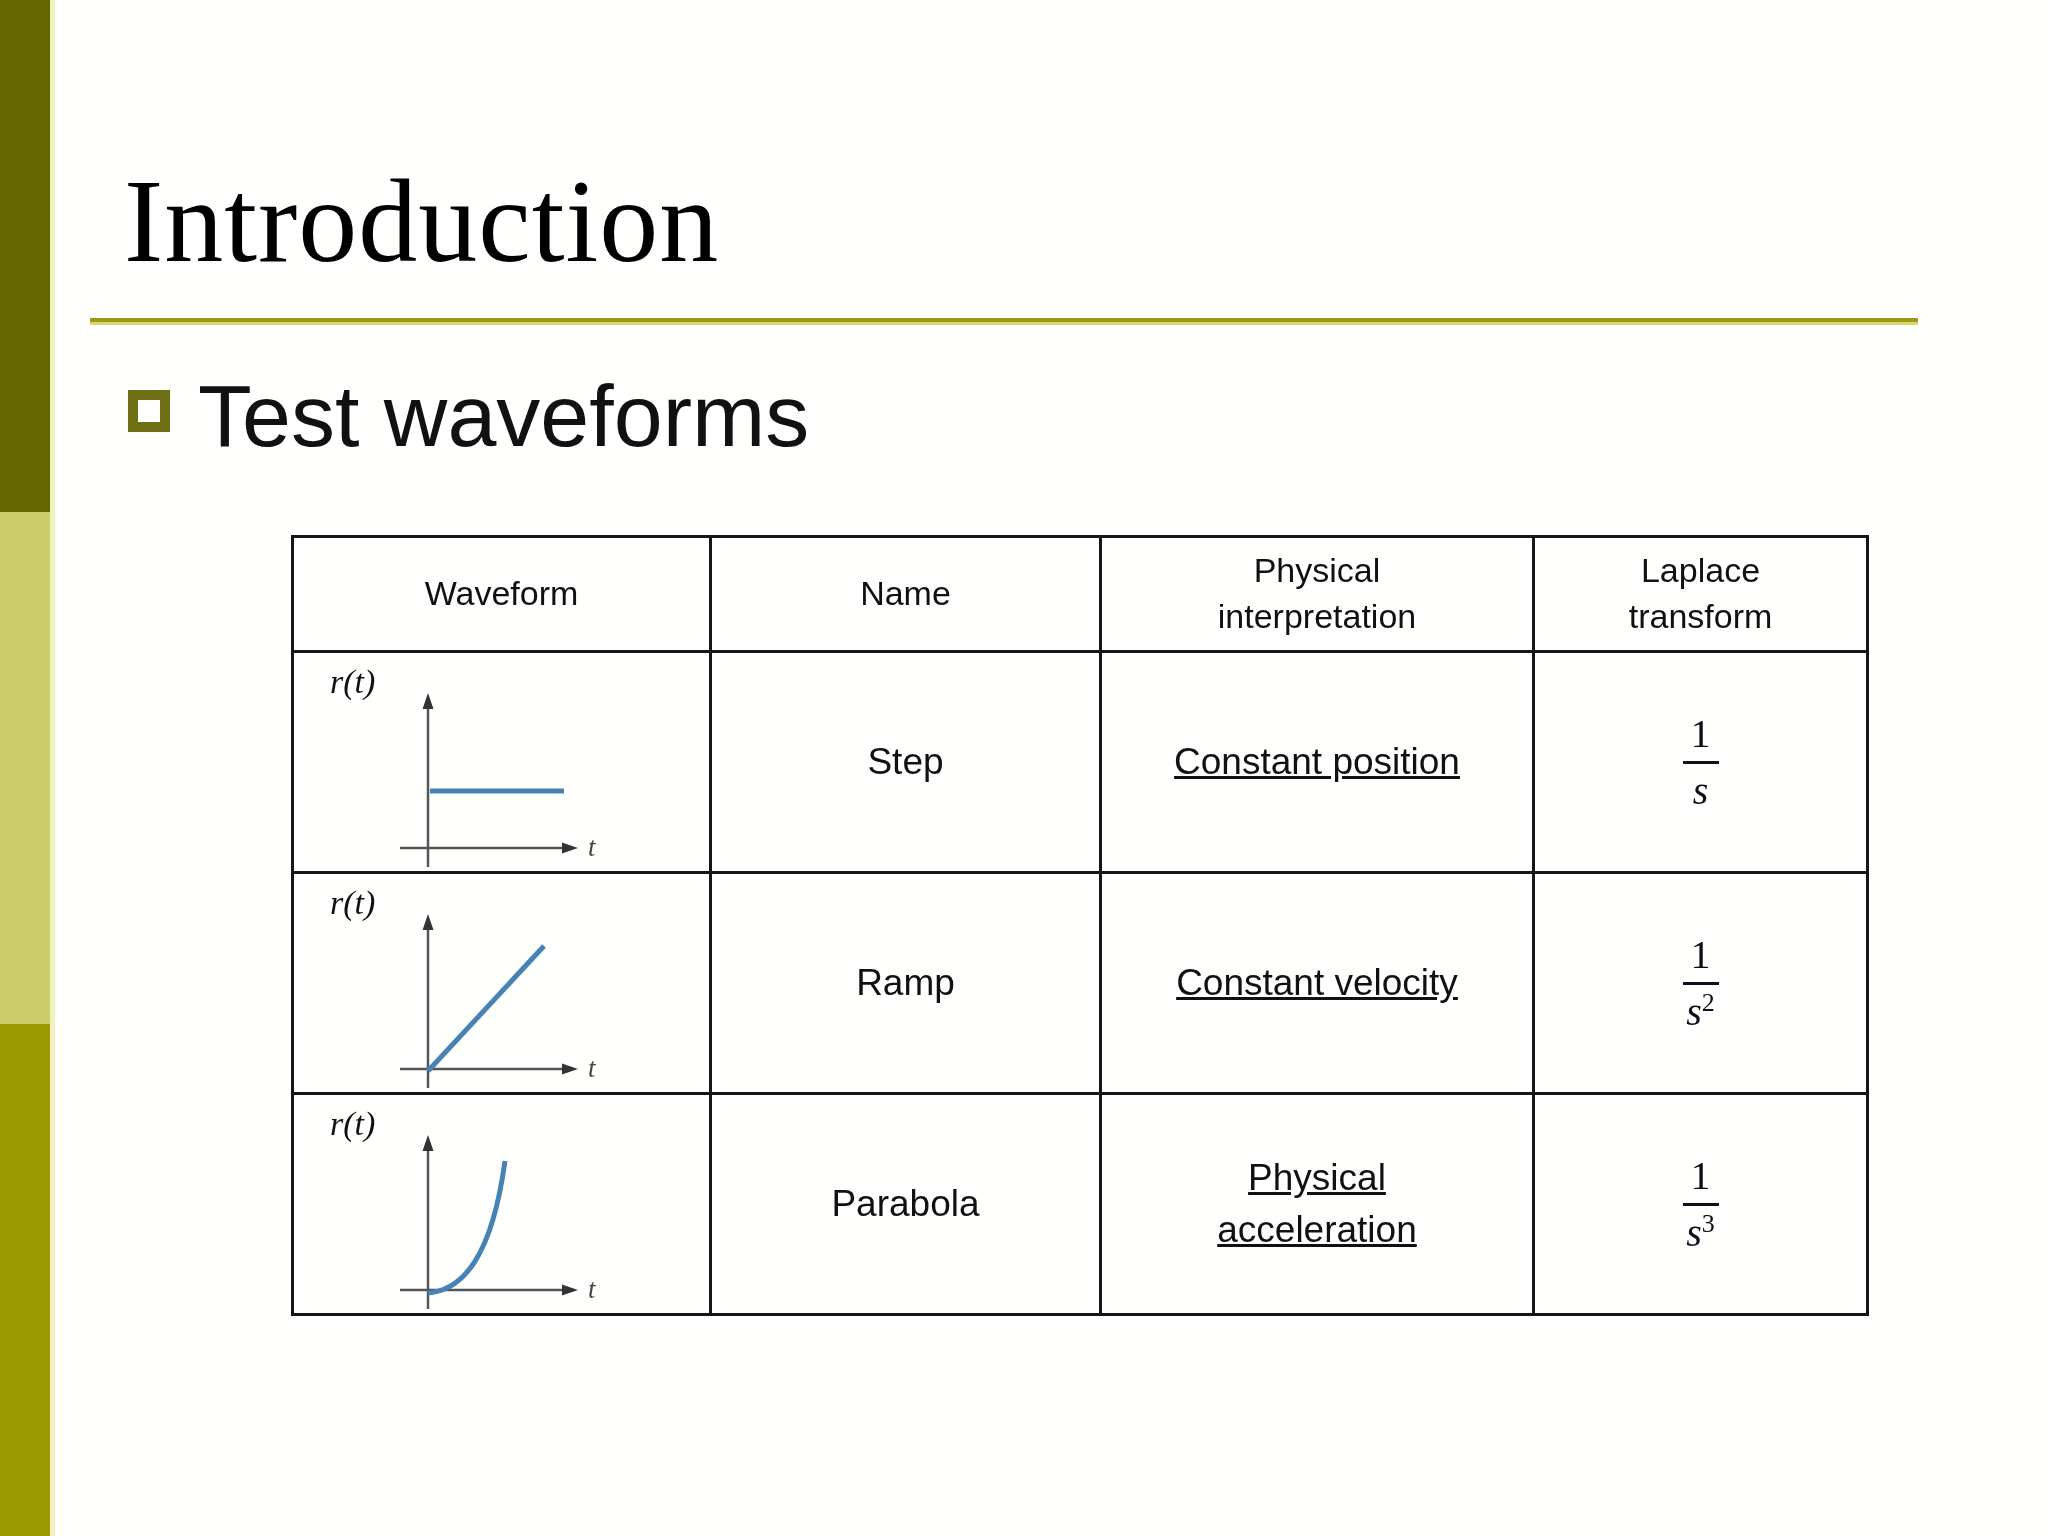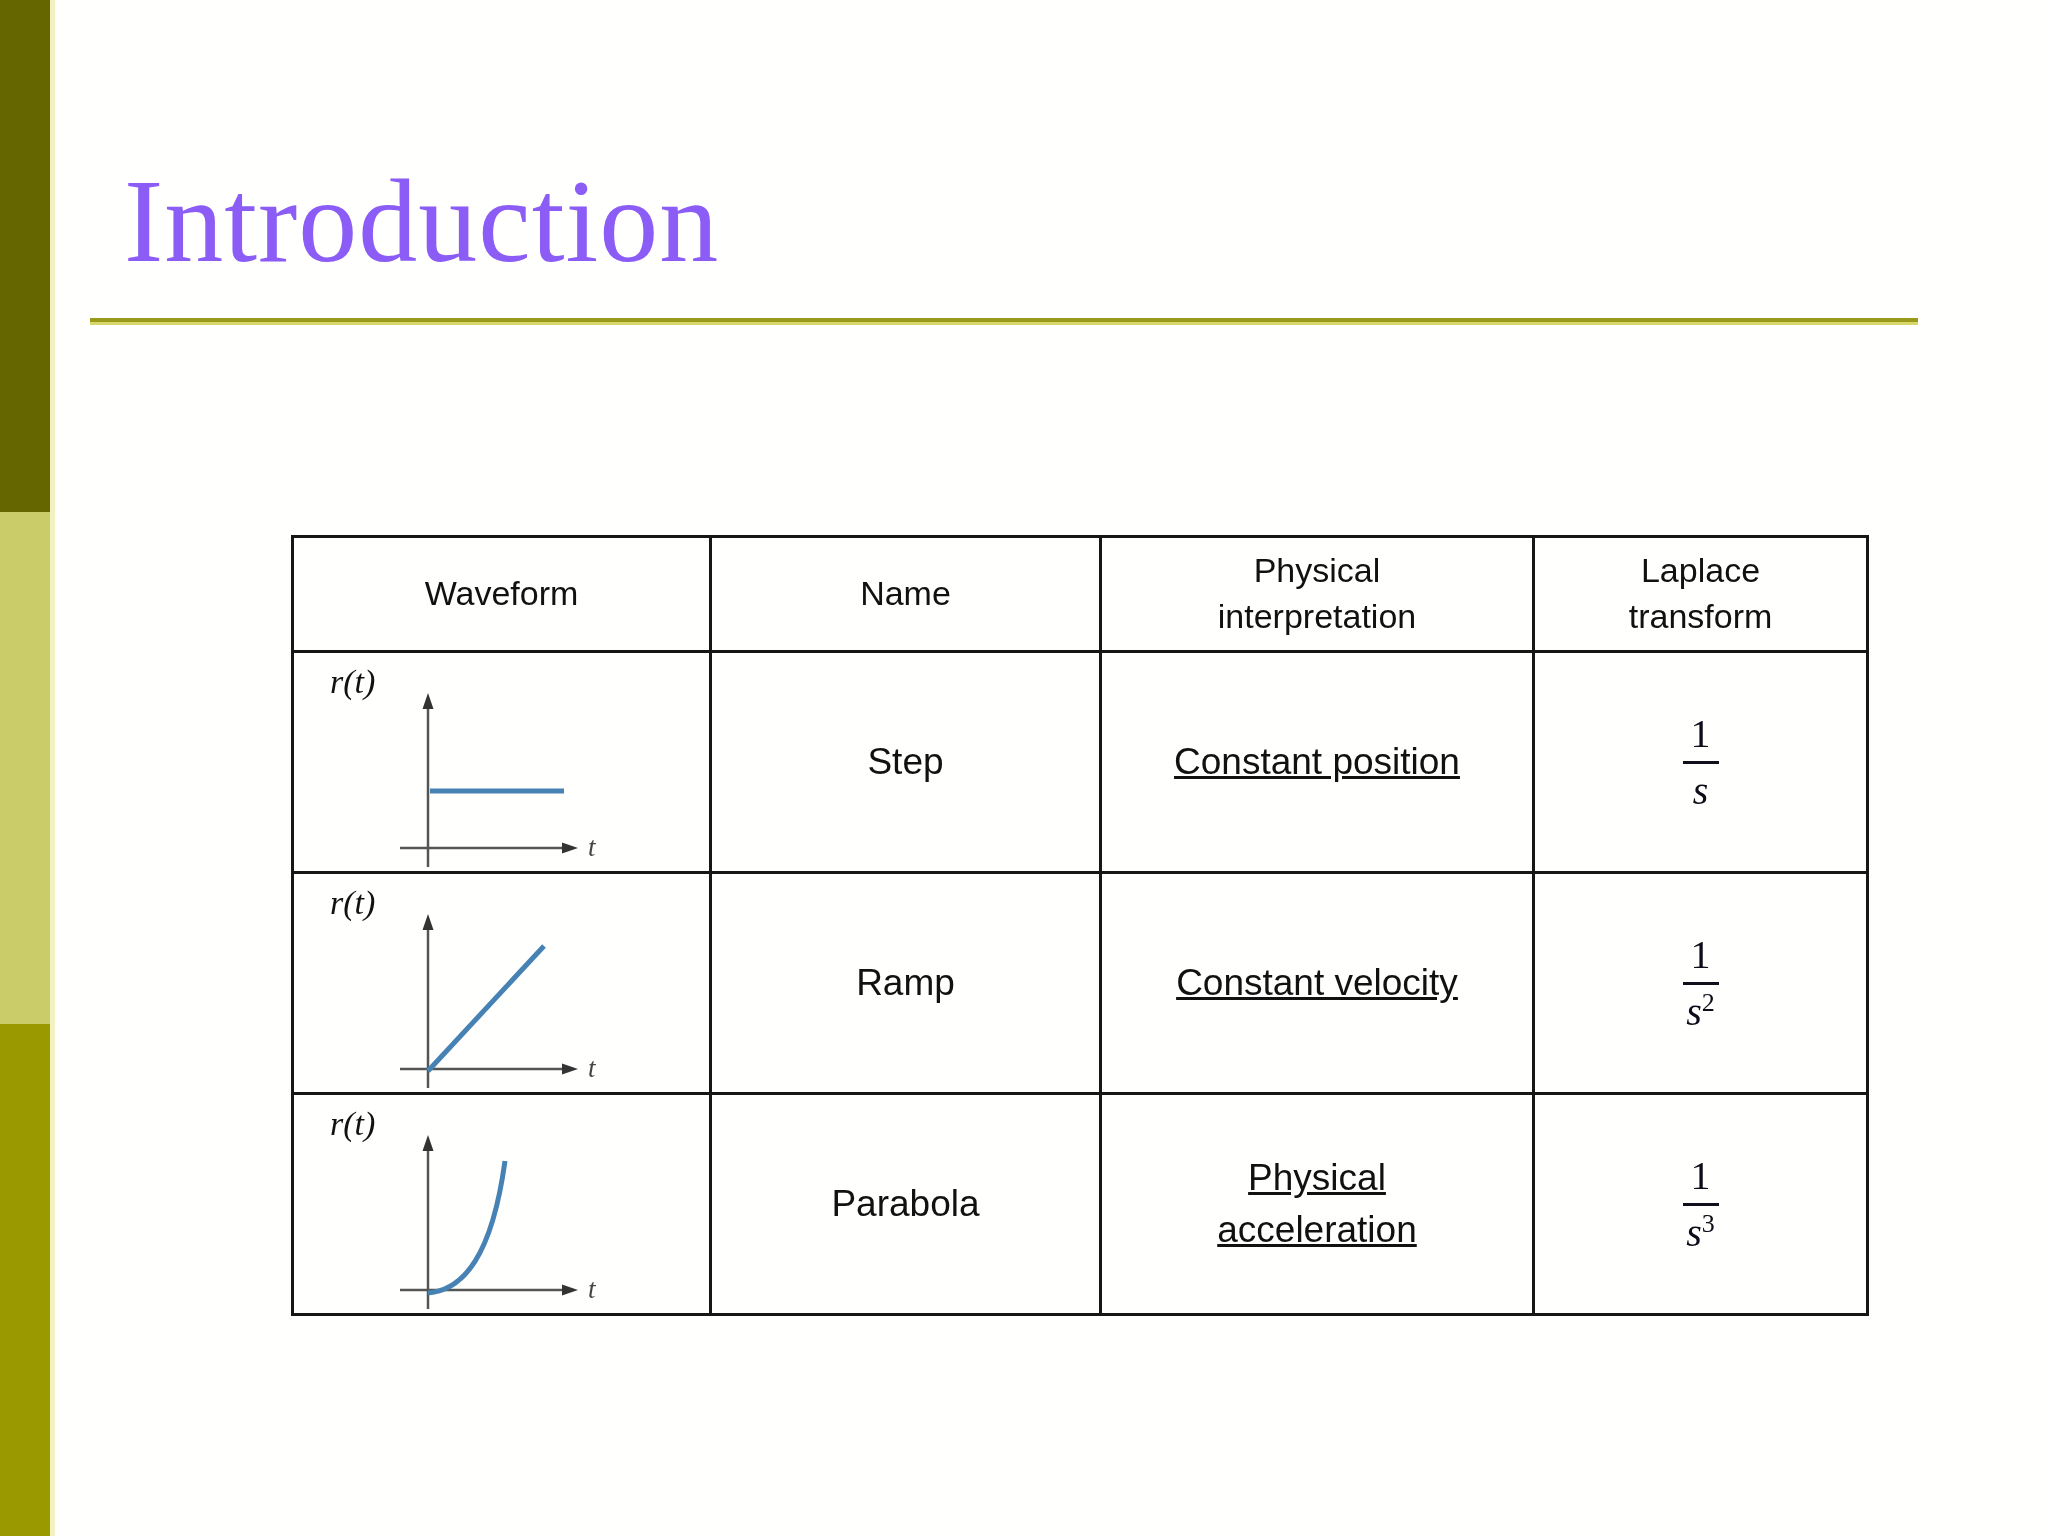--- a/index.html
+++ b/index.html
@@ -23,21 +23,21 @@
 
   
   .title {
     position: absolute;
     left: 124px;
     top: 160px;
     font-family: "Liberation Serif", serif;
     font-size: 118px;
     line-height: 1.05;
     font-weight: 400;
-    color: #8b5cf6;
+    color: #000000;
     letter-spacing: 1px;
   }
   .title-rule {
     position: absolute;
     left: 90px;
     top: 318px;
     width: 1828px;
     height: 4px;
     background: #99991a;
     border-bottom: 3px solid #d8d86a;
@@ -124,20 +124,24 @@
   <div class="sidebar">
     <div class="seg seg-top"></div>
     <div class="seg seg-mid"></div>
     <div class="seg seg-bottom"></div>
   </div>
   <div class="sidebar-edge"></div>
 
   <div class="title">Introduction</div>
   <div class="title-rule"></div>
 
+  <div class="bullet-row">
+    <div class="bullet-square"></div>
+    <div class="bullet-text">Test waveforms</div>
+  </div>
 
   <table class="wave-table">
     <colgroup>
       <col style="width:418px">
       <col style="width:390px">
       <col style="width:433px">
       <col style="width:334px">
     </colgroup>
     <tbody>
         <tr>

